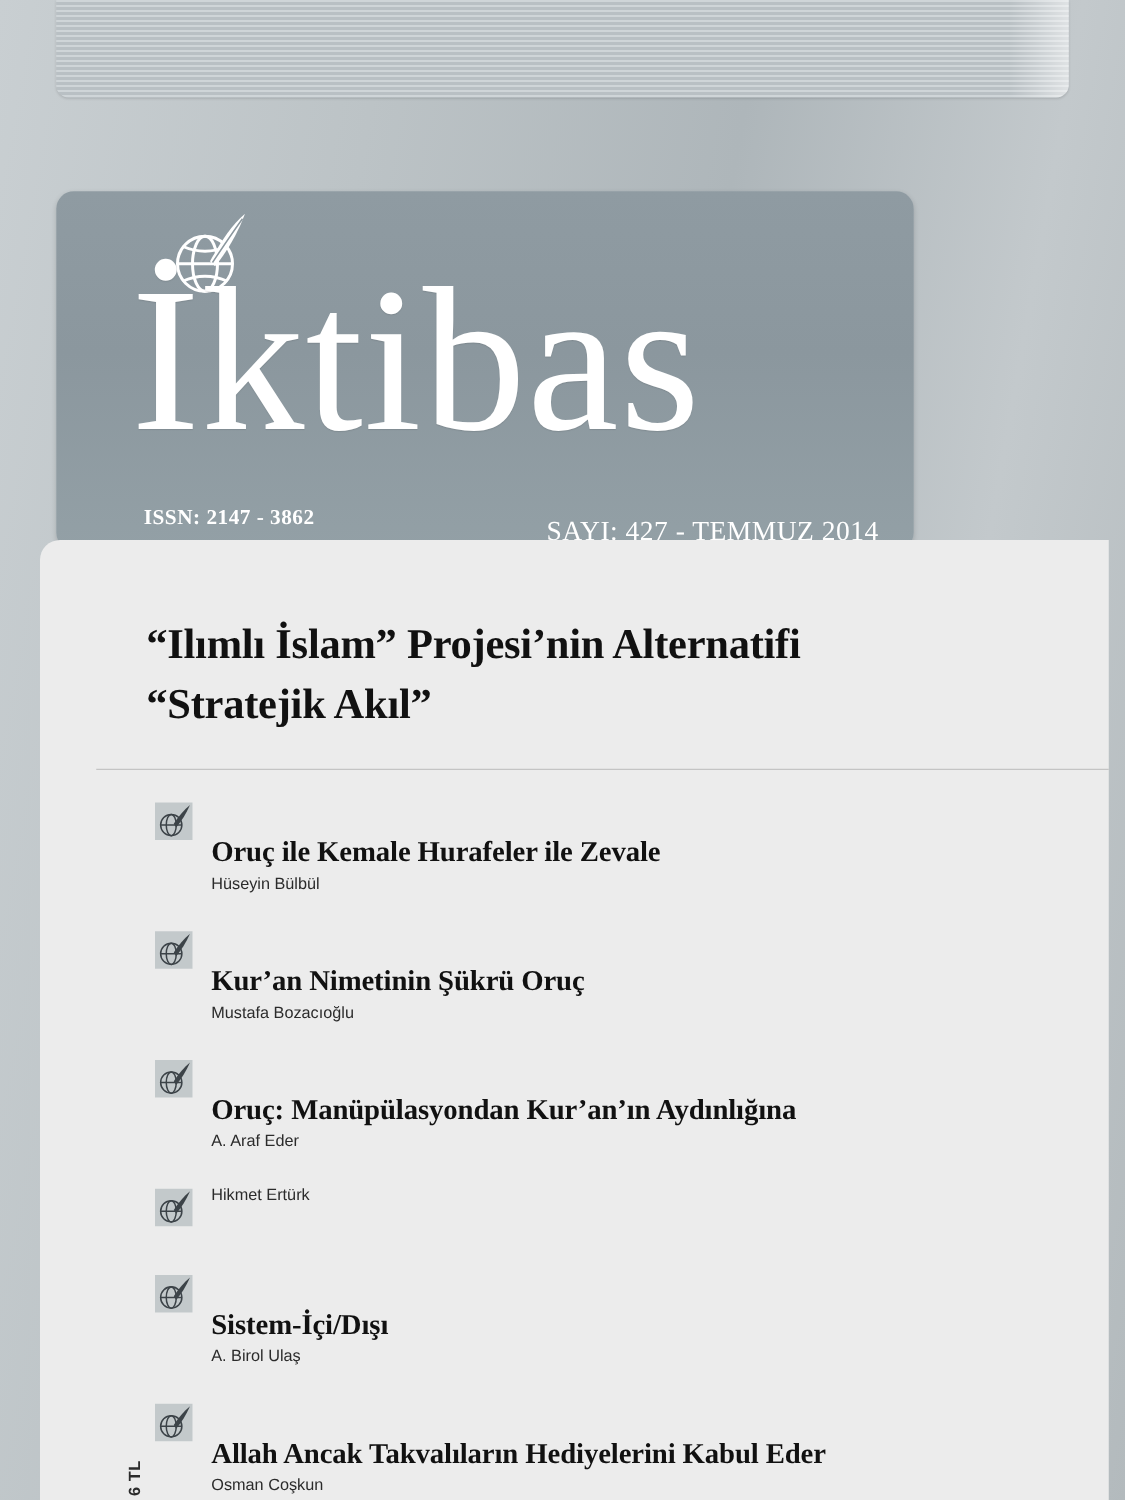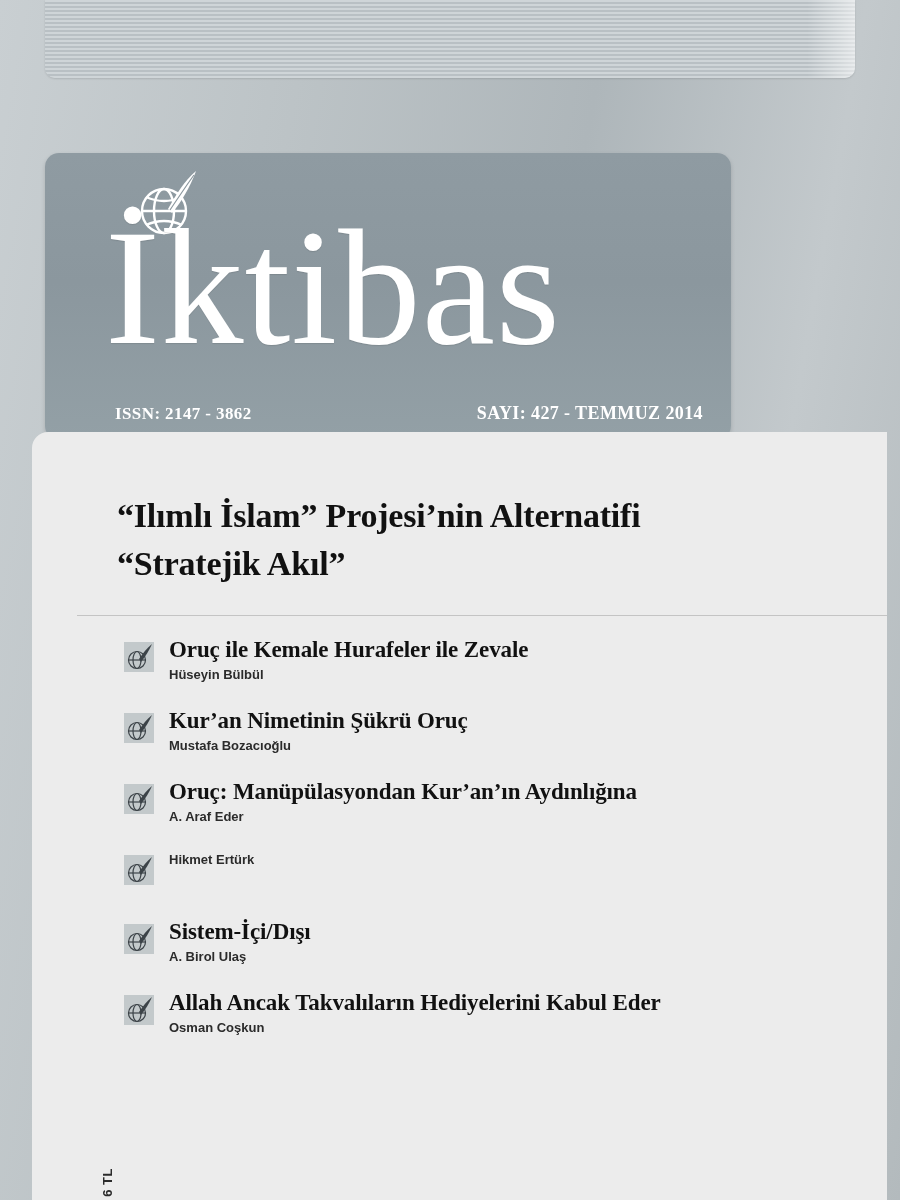--- a/index.html
+++ b/index.html
@@ -106,24 +106,24 @@
     font-size: 17px;
     font-weight: bold;
     color: #ffffff;
     letter-spacing: 0.4px;
     white-space: nowrap;
   }
 
   .issue {
     position: absolute;
     right: 28px;
-    bottom: 16px;
+    bottom: 2px;
     font-family: "Liberation Serif", serif;
-    font-size: 18px;
-    font-weight: bold;
+    font-size: 22px;
+    font-weight: normal;
     color: #ffffff;
     letter-spacing: 0.4px;
     white-space: nowrap;
   }
 
   
   .panel {
     position: absolute;
     left: 32px;
     top: 432px;
@@ -181,24 +181,25 @@
     flex: 1 1 auto;
     padding-top: 2px;
   }
   .toc-title {
     font-family: "Liberation Serif", serif;
     font-weight: bold;
     font-size: 23px;
     line-height: 28px;
     color: #111111;
     letter-spacing: -0.1px;
+    margin-top: 32px;
   }
   .toc-author {
     font-family: "Liberation Sans", sans-serif;
-    font-weight: bold;
+    font-weight: normal;
     font-size: 13px;
     line-height: 18px;
     color: #2b2b2b;
     margin-top: 2px;
   }
 
   
   .price-vertical {
     position: absolute;
     left: 54px;

